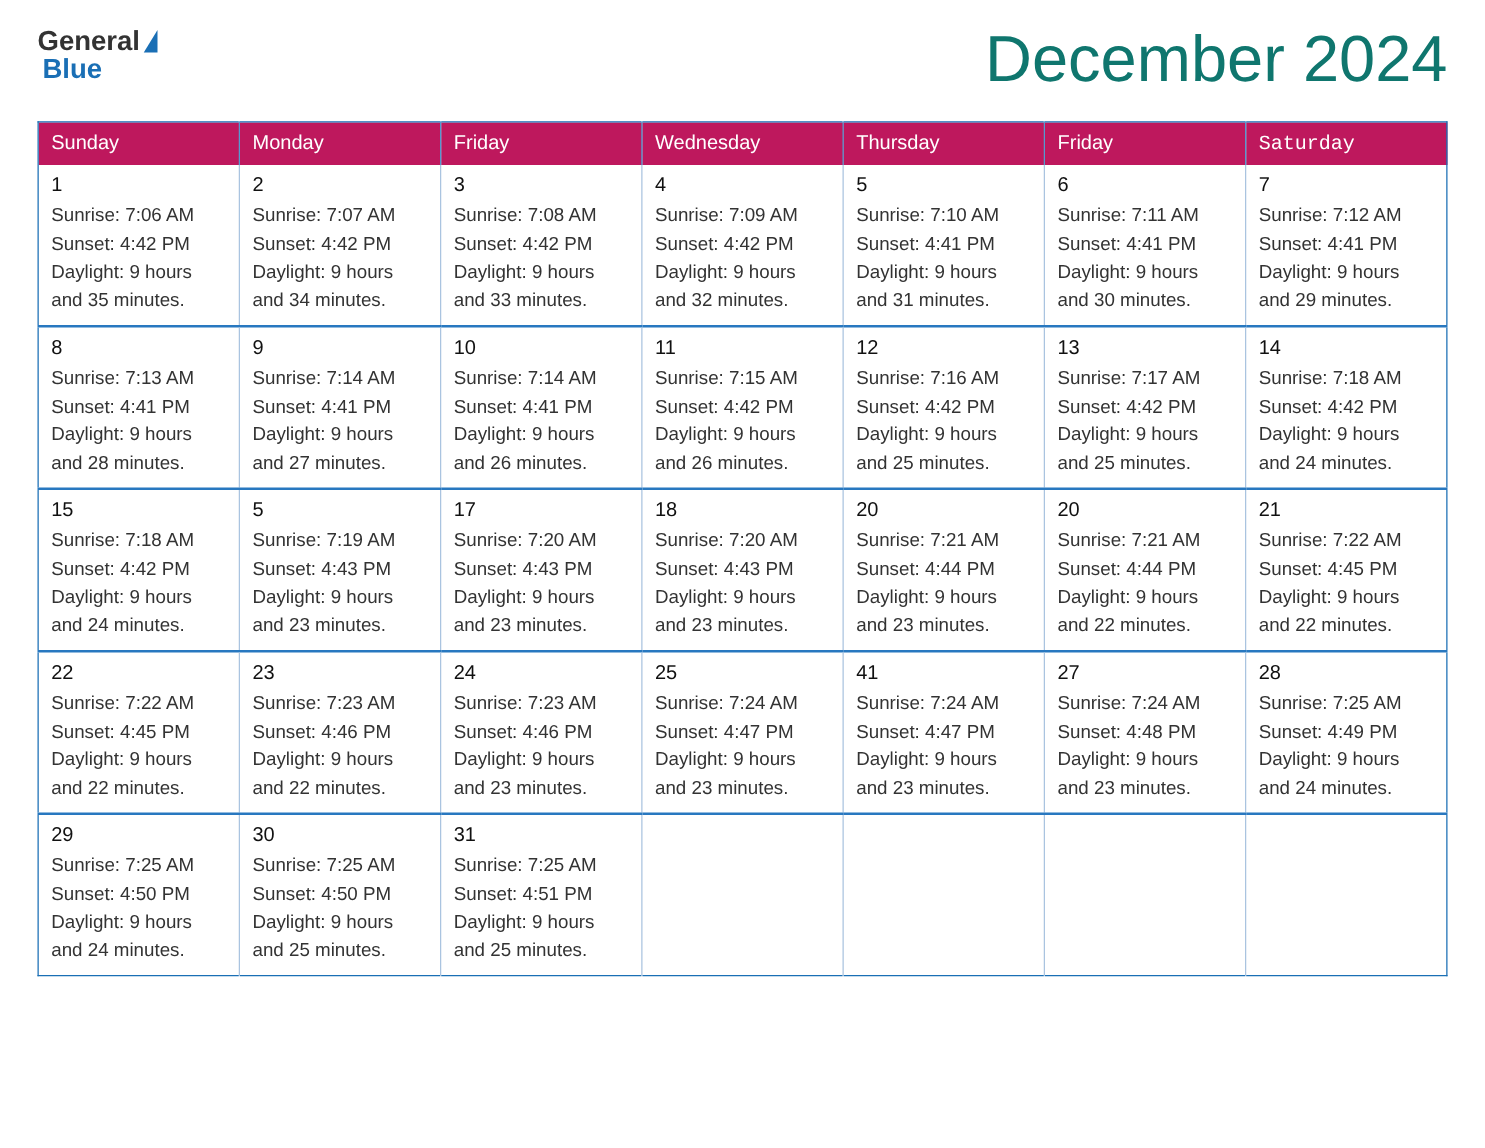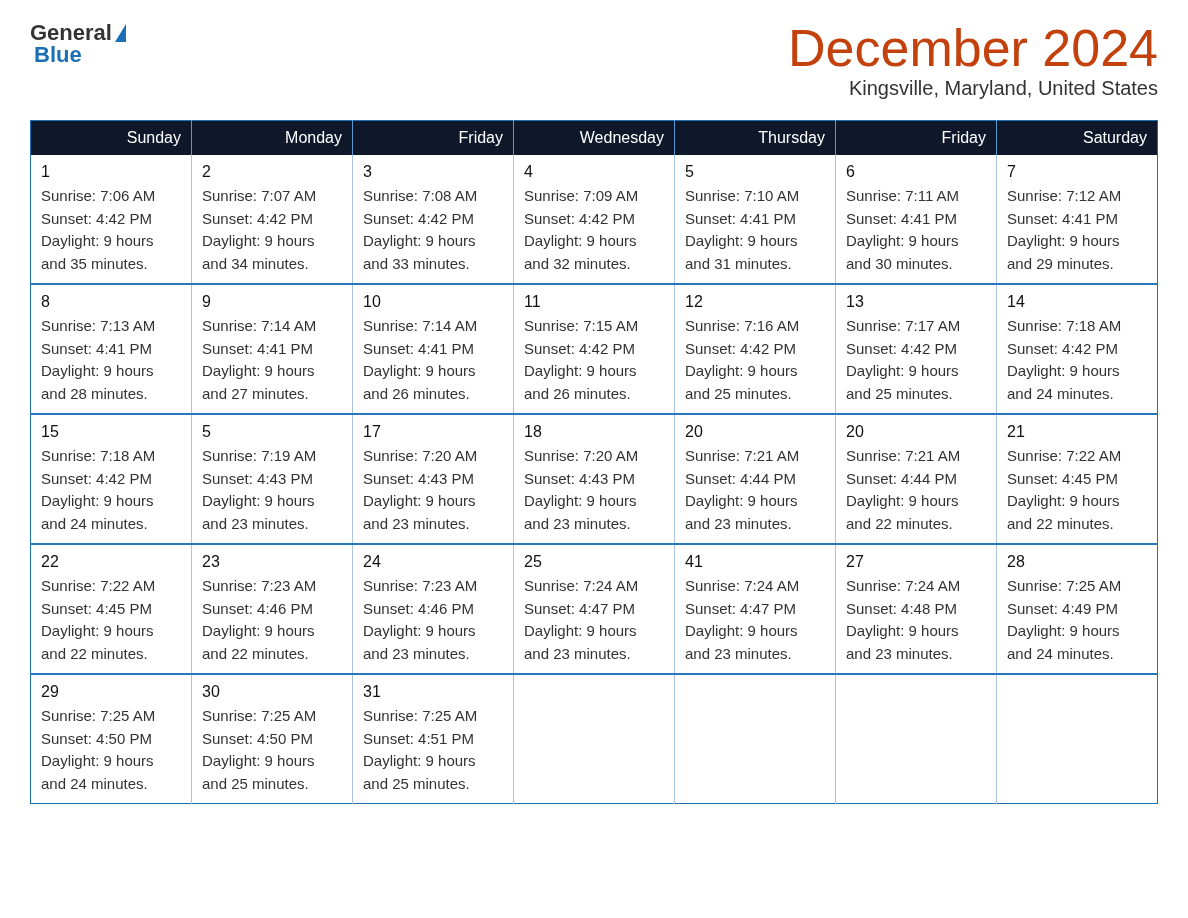--- a/index.html
+++ b/index.html
@@ -32,30 +32,31 @@
     }
     .title-area {
       text-align: right;
     }
     .calendar-table {
       width: 100%;
       border-collapse: collapse;
       border: 1px solid #1a6fb5;
     }
     .calendar-table thead tr th {
-      background-color: #0f172a;
+      background-color: #be185d;
       color: white;
       font-size: 16px;
       font-weight: normal;
       padding: 8px 10px;
-      text-align: right;
+      text-align: left;
       border-right: 1px solid #5599d0;
     }
     .calendar-table thead tr th:last-child {
       border-right: none;
+      font-family: Liberation Mono, monospace;
     }
     .calendar-table tbody tr td {
       vertical-align: top;
       padding: 8px 10px;
       border-right: 1px solid #aac4e0;
       border-bottom: 2px solid #2878c0;
       font-size: 13px;
       color: #333;
       width: 14.28%;
       min-height: 100px;
@@ -89,22 +90,21 @@
   <div class="logo-wrapper">
     <div class="logo-line1">
       <span style="font-size:22px;font-weight:bold;color:#333;">General</span>
       <div style="width:0;height:0;border-left:11px solid transparent;border-right:0px solid transparent;border-bottom:18px solid #1a6fb5;margin-left:3px;margin-top:0px;"></div>
     </div>
     <div class="logo-line2">
       <span style="font-size:22px;font-weight:bold;color:#1a6fb5;margin-left:4px;">Blue</span>
     </div>
   </div>
   <div class="title-area">
-    <div style="font-size:52px;font-weight:300;color:#c2410c;line-height:1.1;text-align:center;">December 2024</div>
-    <div style="font-size:20px;color:#333;">Kingsville, Maryland, United States</div>
+    <div style="font-size:52px;font-weight:300;color:#0f766e;line-height:1.1;text-align:center;">December 2024</div>
   </div>
 </div>
 
 <table class="calendar-table">
   <thead>
     <tr>
       <th>Sunday</th>
       <th>Monday</th>
       <th>Friday</th>
       <th>Wednesday</th>

